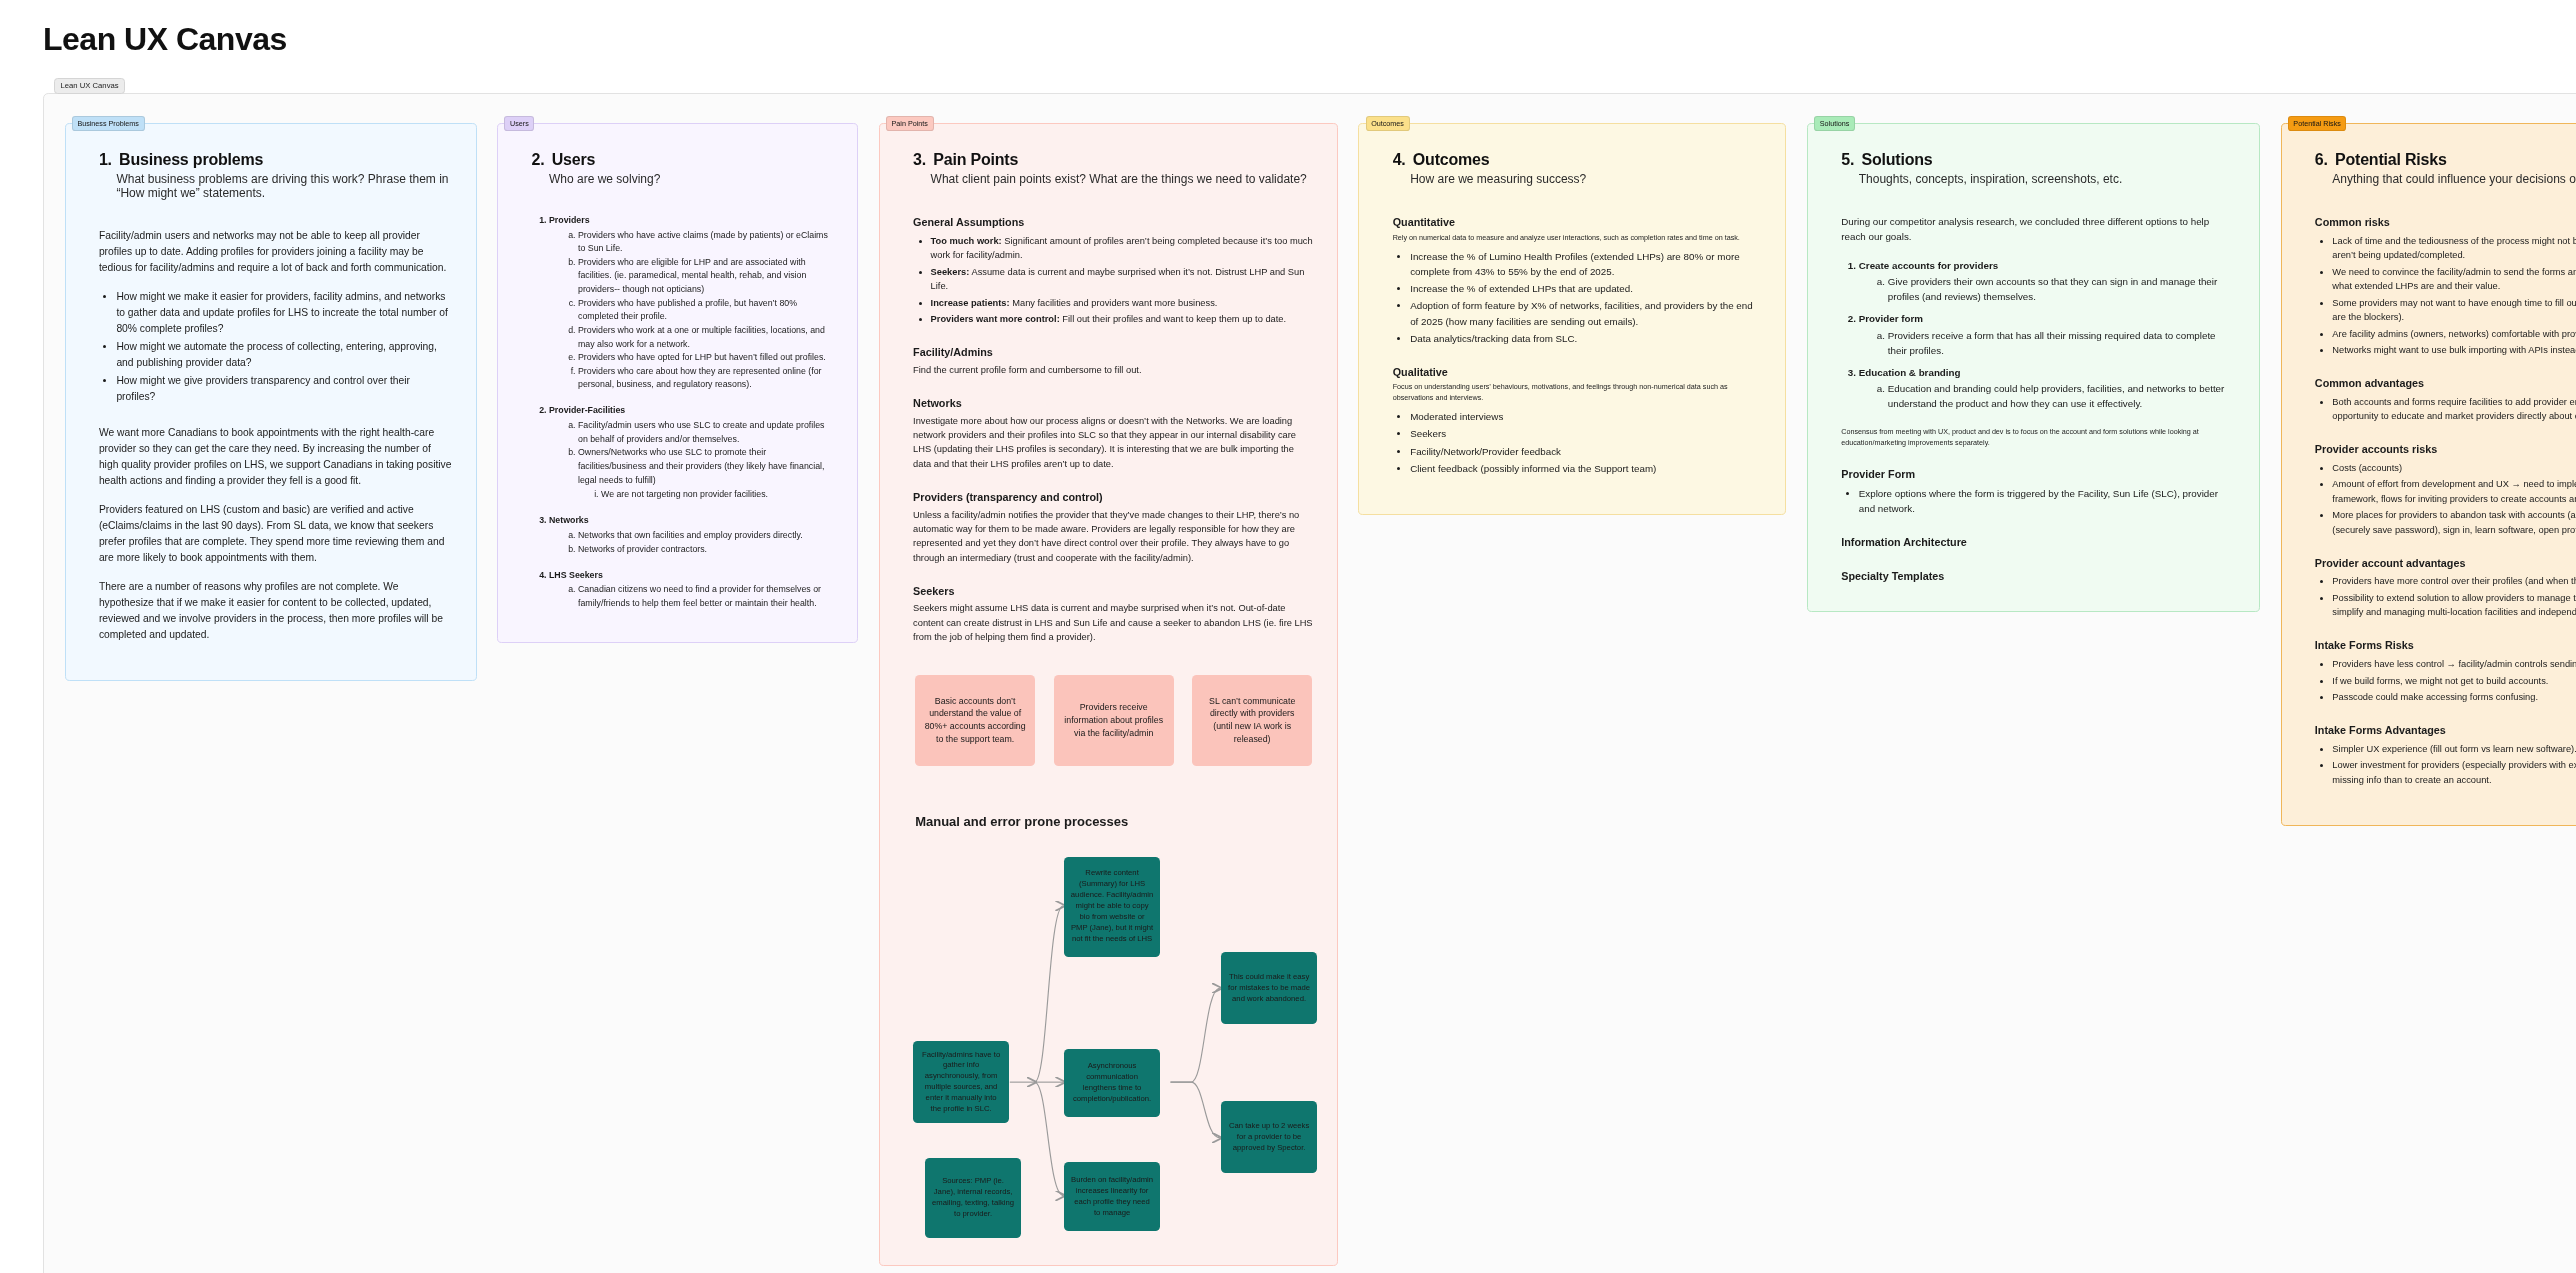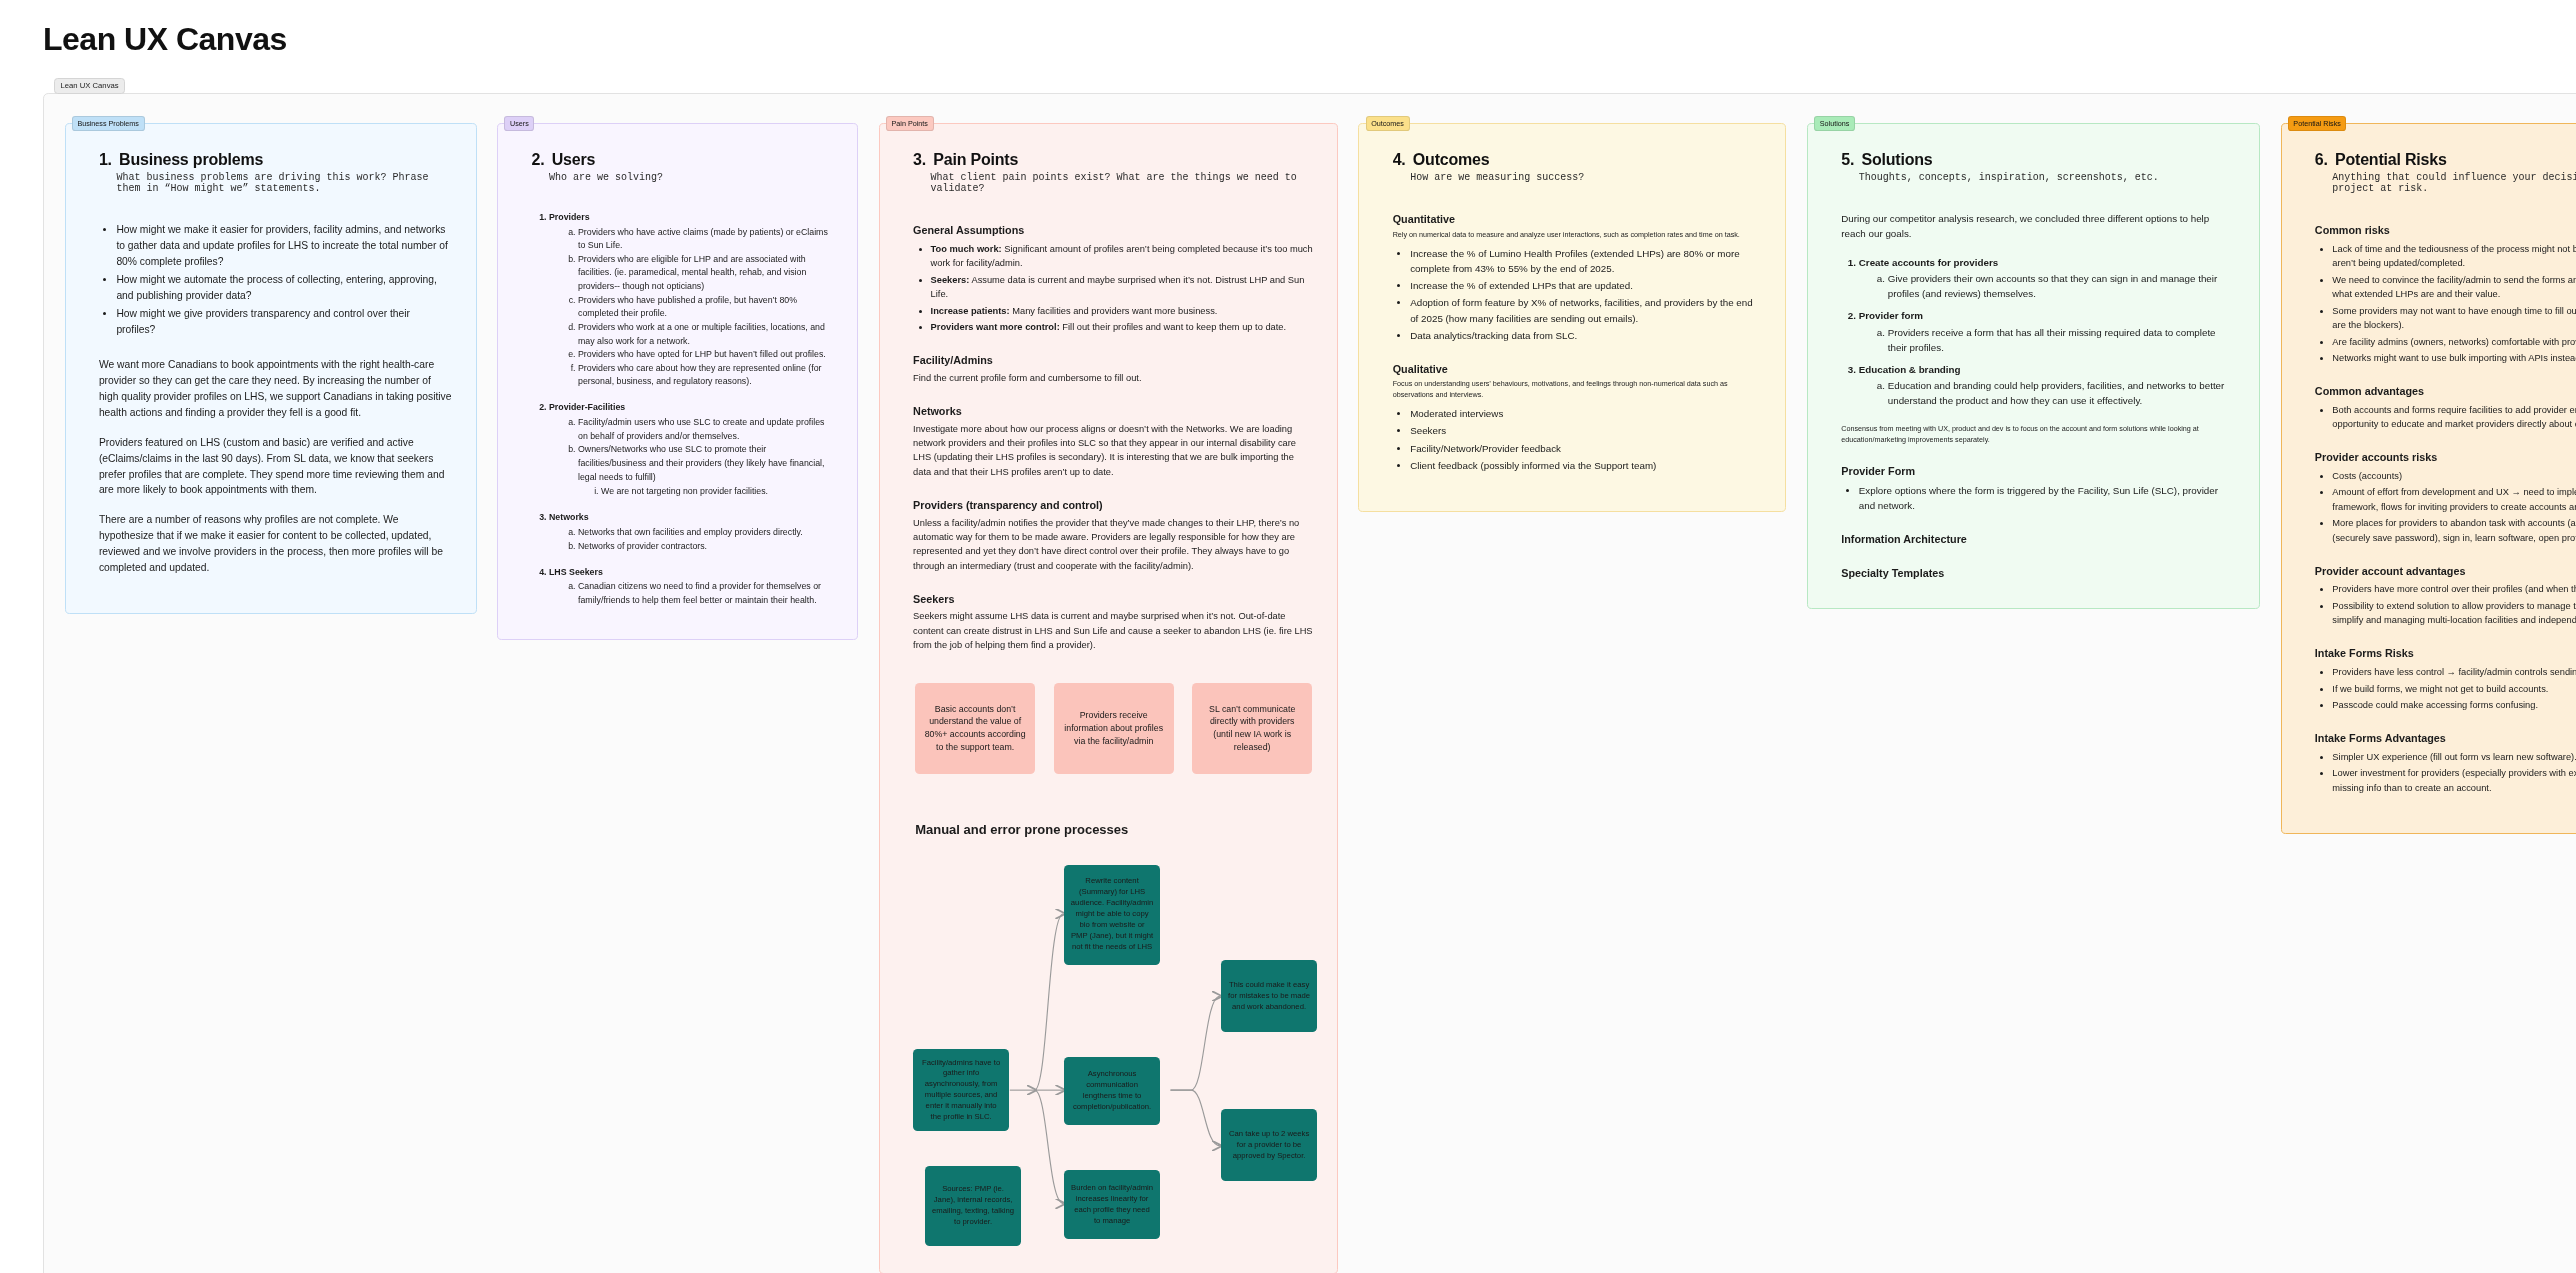--- a/index.html
+++ b/index.html
@@ -38,21 +38,21 @@
     border-radius:3.1px; border:0.5px solid rgba(0,0,0,.10);
     white-space:nowrap; color:#141414;
   }
   .card {
     border-radius:4.6px; border:0.5px solid rgba(0,0,0,.10);
     padding:27px 24px 24px 24px; position:relative;
   }
   .card-inner { padding-left:9.3px; }
 
   .sec-num-title { font-size:16px; font-weight:700; letter-spacing:-0.2px; color:#111; }
-  .sec-sub { font-size:10px; color:#2a2a2a; margin:3.1px 0 0 17.5px;font-family:Liberation Mono, monospace; }
+  .sec-sub { font-size:12px; color:#2a2a2a; margin:3.1px 0 0 17.5px; }
 
   .body { margin-top:28px; font-size:10.3px; line-height:1.55; color:#1b1b1b; }
   .body p { margin:0 0 13.4px 0; }
   .body .h3 { font-size:10.8px; font-weight:700; margin:0 0 2.1px 0; }
   .body .h3b { font-size:10.8px; font-weight:700; margin:17.5px 0 2.1px 0; }
   .body .small { font-size:7.2px; line-height:1.5; color:#222; margin:0 0 5.2px 0; }
 
   ul.bul { margin:3.1px 0 13.4px 0; padding-left:17.5px; }
   ul.bul li { margin:0 0 2.1px 0; }
   ol.alpha { list-style:lower-alpha; margin:1px 0 5.2px 0; padding-left:29px; }
@@ -92,20 +92,21 @@
     <div class="card-wrap" style="width:412px;">
       <div class="card-tab" style="background:#bfe0f7;">Business Problems</div>
       <div class="card" style="background:#f2f9ff;border-color:#bfe0f7;">
         <div class="card-inner">
           <div style="display:flex;gap:7.2px;align-items:baseline;">
             <div class="sec-num-title">1.</div>
             <div class="sec-num-title">Business problems</div>
           </div>
           <div class="sec-sub">What business problems are driving this work? Phrase them in “How might we” statements.</div>
           <div class="body">
+            <p>Facility/admin users and networks may not be able to keep all provider profiles up to date. Adding profiles for providers joining a facility may be tedious for facility/admins and require a lot of back and forth communication.</p>
             <ul class="bul">
               <li>How might we make it easier for providers, facility admins, and networks to gather data and update profiles for LHS to increate the total number of 80% complete profiles?</li>
               <li>How might we automate the process of collecting, entering, approving, and publishing provider data?</li>
               <li>How might we give providers transparency and control over their profiles?</li>
             </ul>
             <p style="margin-top:19.6px;">We want more Canadians to book appointments with the right health-care provider so they can get the care they need. By increasing the number of high quality provider profiles on LHS, we support Canadians in taking positive health actions and finding a provider they fell is a good fit.</p>
             <p>Providers featured on LHS (custom and basic) are verified and active (eClaims/claims in the last 90 days). From SL data, we know that seekers prefer profiles that are complete. They spend more time reviewing them and are more likely to book appointments with them.</p>
             <p>There are a number of reasons why profiles are not complete. We hypothesize that if we make it easier for content to be collected, updated, reviewed and we involve providers in the process, then more profiles will be completed and updated.</p>
           </div>
         </div>

